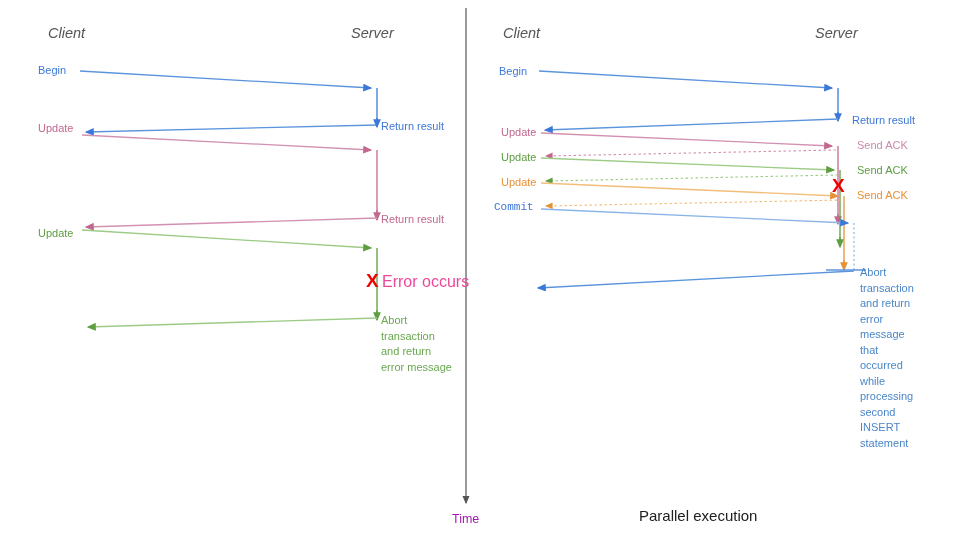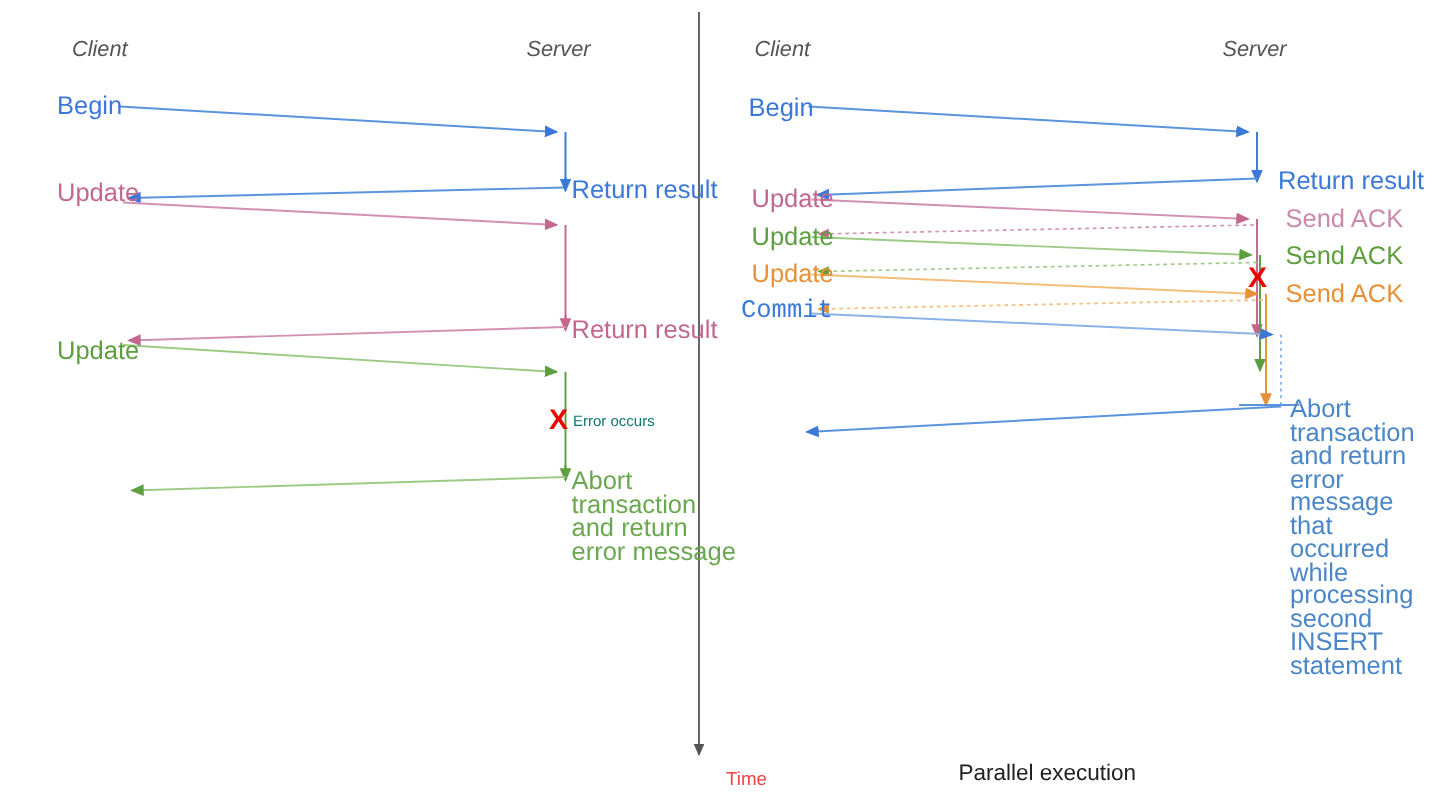--- a/index.html
+++ b/index.html
@@ -23,43 +23,42 @@
   svg.layer {
     position: absolute;
     left: 0;
     top: 0;
     width: 960px;
     height: 540px;
   }
   .lbl {
     position: absolute;
     font-family: "Liberation Sans", sans-serif;
-    font-size: 17px;
+    font-size: 11px;
     line-height: 15.5px;
     white-space: pre;
     letter-spacing: 0px;
   }
   .lbl.multi { white-space: pre-line; }
   .actor {
     font-style: italic;
     font-size: 14.5px;
     color: #555555;
   }
   .caption {
     font-size: 15px;
     color: #202020;
   }
   .timelbl {
     font-size: 12.5px;
-    color: #ef4444;
-    margin-left: 32px;
+    color: #a21caf;
   }
   .errlbl {
-    font-size: 10px;
-    color: #0f766e;
+    font-size: 16px;
+    color: #ec4899;
   }
   .xmark {
     position: absolute;
     font-family: "Liberation Sans", sans-serif;
     font-weight: bold;
     font-size: 19px;
     color: #ee0000;
     line-height: 19px;
   }
 </style>

